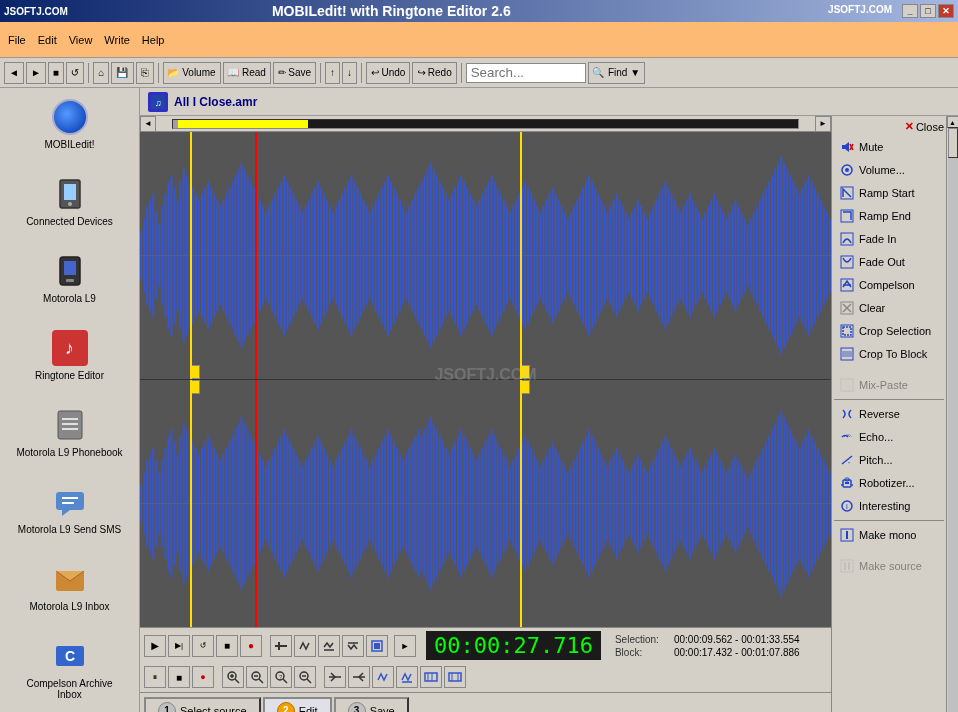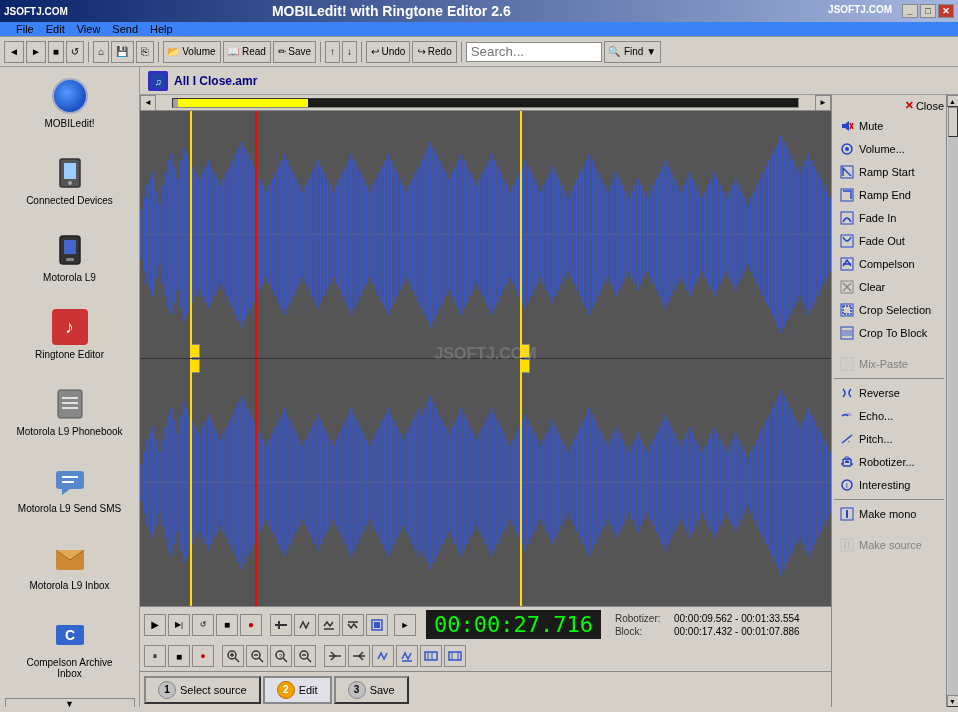--- a/index.html
+++ b/index.html
@@ -9,28 +9,28 @@
     .titlebar { background: linear-gradient(to right, #0a246a, #a6b8e0); height: 22px; display: flex; align-items: center; justify-content: space-between; padding: 0 4px; color: white; font-size: 11px; font-weight: bold; }
     .titlebar-left { display: flex; align-items: center; gap: 4px; }
     .titlebar-right { display: flex; gap: 2px; }
     .titlebar-btn { width: 16px; height: 14px; border: 1px solid #888; font-size: 9px; display: flex; align-items: center; justify-content: center; cursor: pointer; }
     .titlebar-btn.close { background: #c0392b; color: white; }
     .titlebar-btn.min { background: #d4d0c8; color: black; }
     .titlebar-btn.max { background: #d4d0c8; color: black; }
     .corner-text { color: white; font-size: 10px; font-weight: bold; }
     
     
-    .menubar { background: #3b82f6; height: 15px; display: flex; align-items: center; padding: 0 10px; border-bottom: 1px solid #999; }
+    .menubar { background: #fdba74; height: 36px; display: flex; align-items: center; padding: 0 2px; border-bottom: 1px solid #999; }
     .menu-item { padding: 2px 6px; cursor: pointer; font-size: 11px; }
     
     
     .toolbar { background: #d4d0c8; height: 30px; display: flex; align-items: center; padding: 2px 4px; gap: 2px; border-bottom: 1px solid #999; }
     .toolbar-btn { height: 22px; padding: 0 4px; background: #d4d0c8; border: 1px solid #888; cursor: pointer; font-size: 10px; display: flex; align-items: center; gap: 2px; }
     .toolbar-sep { width: 1px; height: 20px; background: #888; margin: 0 2px; }
-    .toolbar-search { height: 20px; width: 136px; border: 1px solid #888; background: white; padding: 0 4px; }
+    .toolbar-search { height: 20px; width: 120px; border: 1px solid #888; background: white; padding: 0 4px; }
     
     
     .main-container { display: flex; height: calc(712px - 22px - 20px - 30px); }
     
     
     .sidebar { width: 140px; background: #d4d0c8; border-right: 1px solid #999; overflow-y: auto; padding: 4px 0; display: flex; flex-direction: column; align-items: center; gap: 14px; }
     .sidebar-item { width: 120px; display: flex; flex-direction: column; align-items: center; padding: 4px; cursor: pointer; border: 1px solid transparent; }
     .sidebar-icon { width: 40px; height: 40px; display: flex; align-items: center; justify-content: center; }
     .sidebar-label { font-size: 10px; text-align: center; margin-top: 2px; }
     .sidebar-arrow { width: 130px; height: 16px; background: #d4d0c8; border: 1px solid #888; display: flex; align-items: center; justify-content: center; cursor: pointer; font-size: 9px; margin-top: auto; }
@@ -105,21 +105,21 @@
     <div class="titlebar-btn min">_</div>
     <div class="titlebar-btn max">□</div>
     <div class="titlebar-btn close">✕</div>
   </div>
 </div>
 
 <div class="menubar">
   <div class="menu-item">File</div>
   <div class="menu-item">Edit</div>
   <div class="menu-item">View</div>
-  <div class="menu-item">Send</div>
+  <div class="menu-item">Write</div>
   <div class="menu-item">Help</div>
 </div>
 
 <div class="toolbar">
   <div class="toolbar-btn">◄</div>
   <div class="toolbar-btn">►</div>
   <div class="toolbar-btn">■</div>
   <div class="toolbar-btn">↺</div>
   <div class="toolbar-sep"></div>
   <div class="toolbar-btn">⌂</div>
@@ -780,21 +780,21 @@
                   <rect x="4" y="4" width="6" height="6" fill="#3355cc"></rect>
                 </svg>
             </div>
 
             <div class="transport-btn" style="margin-left:4px; font-size:9px;">►</div>
 
             <div class="time-display">00:00:27.716</div>
 
             <div class="info-panel">
               <div class="info-row">
-                <span class="info-label">Robotizer:</span>
+                <span class="info-label">Selection:</span>
                 <span class="info-value">00:00:09.562 - 00:01:33.554</span>
               </div>
               <div class="info-row">
                 <span class="info-label">Block:</span>
                 <span class="info-value">00:00:17.432 - 00:01:07.886</span>
               </div>
             </div>
           </div>
 
           <div class="transport-row">

